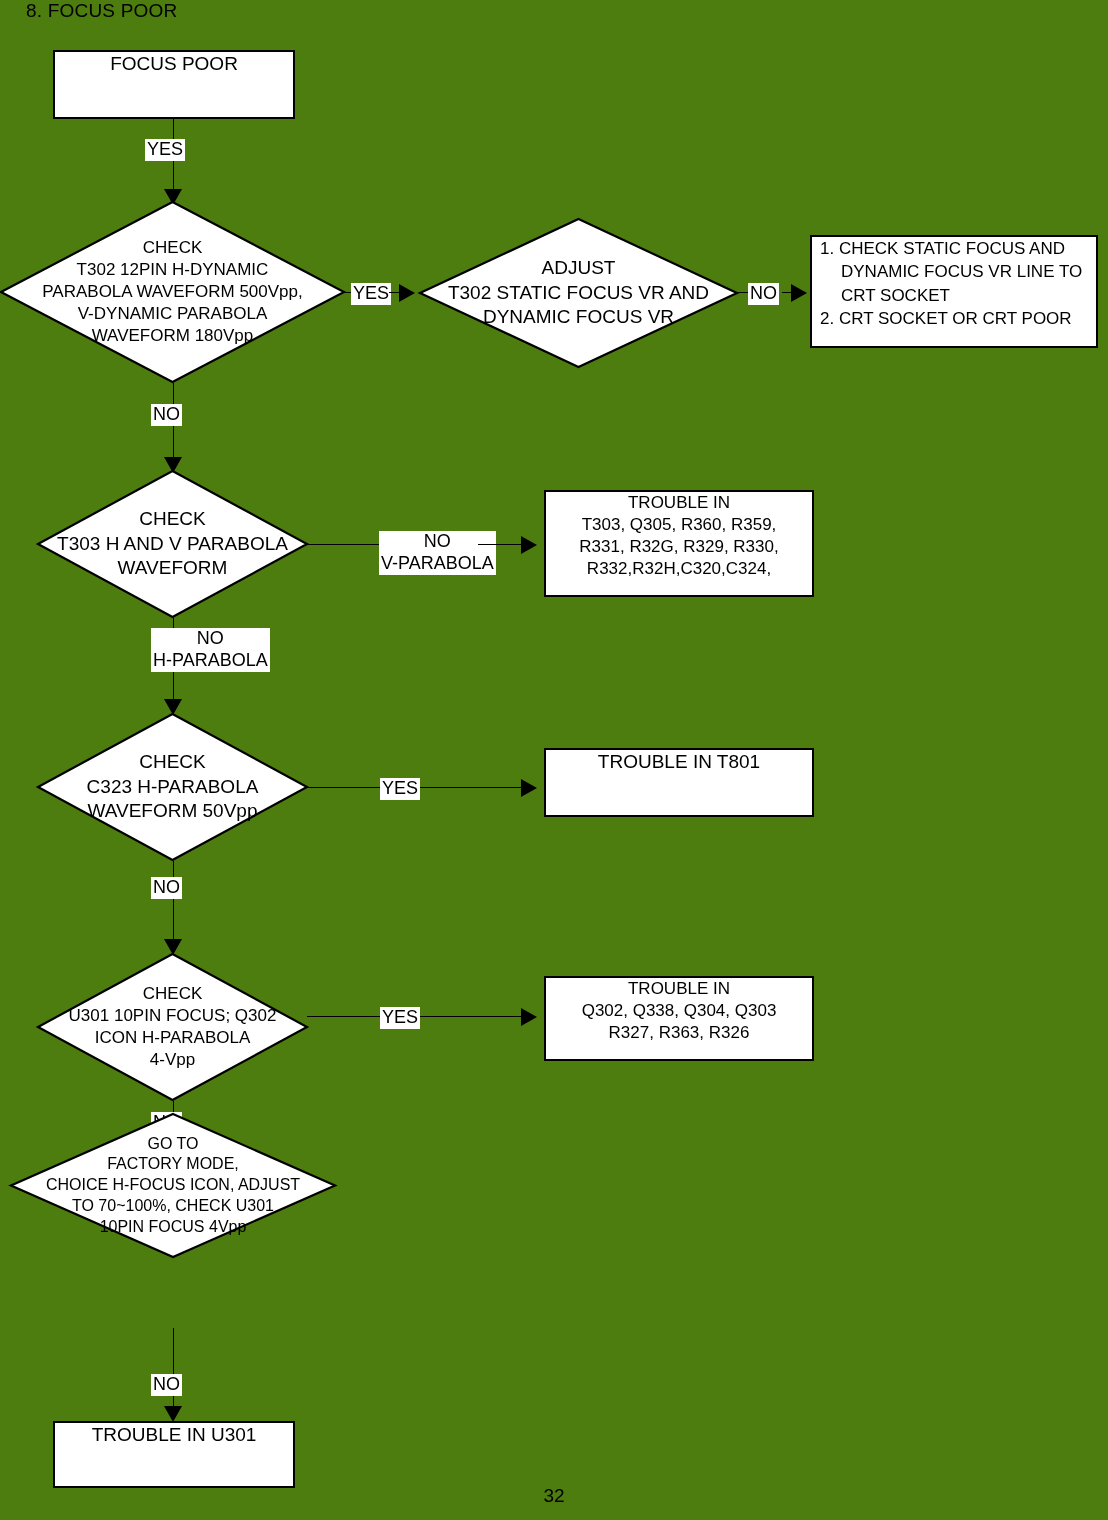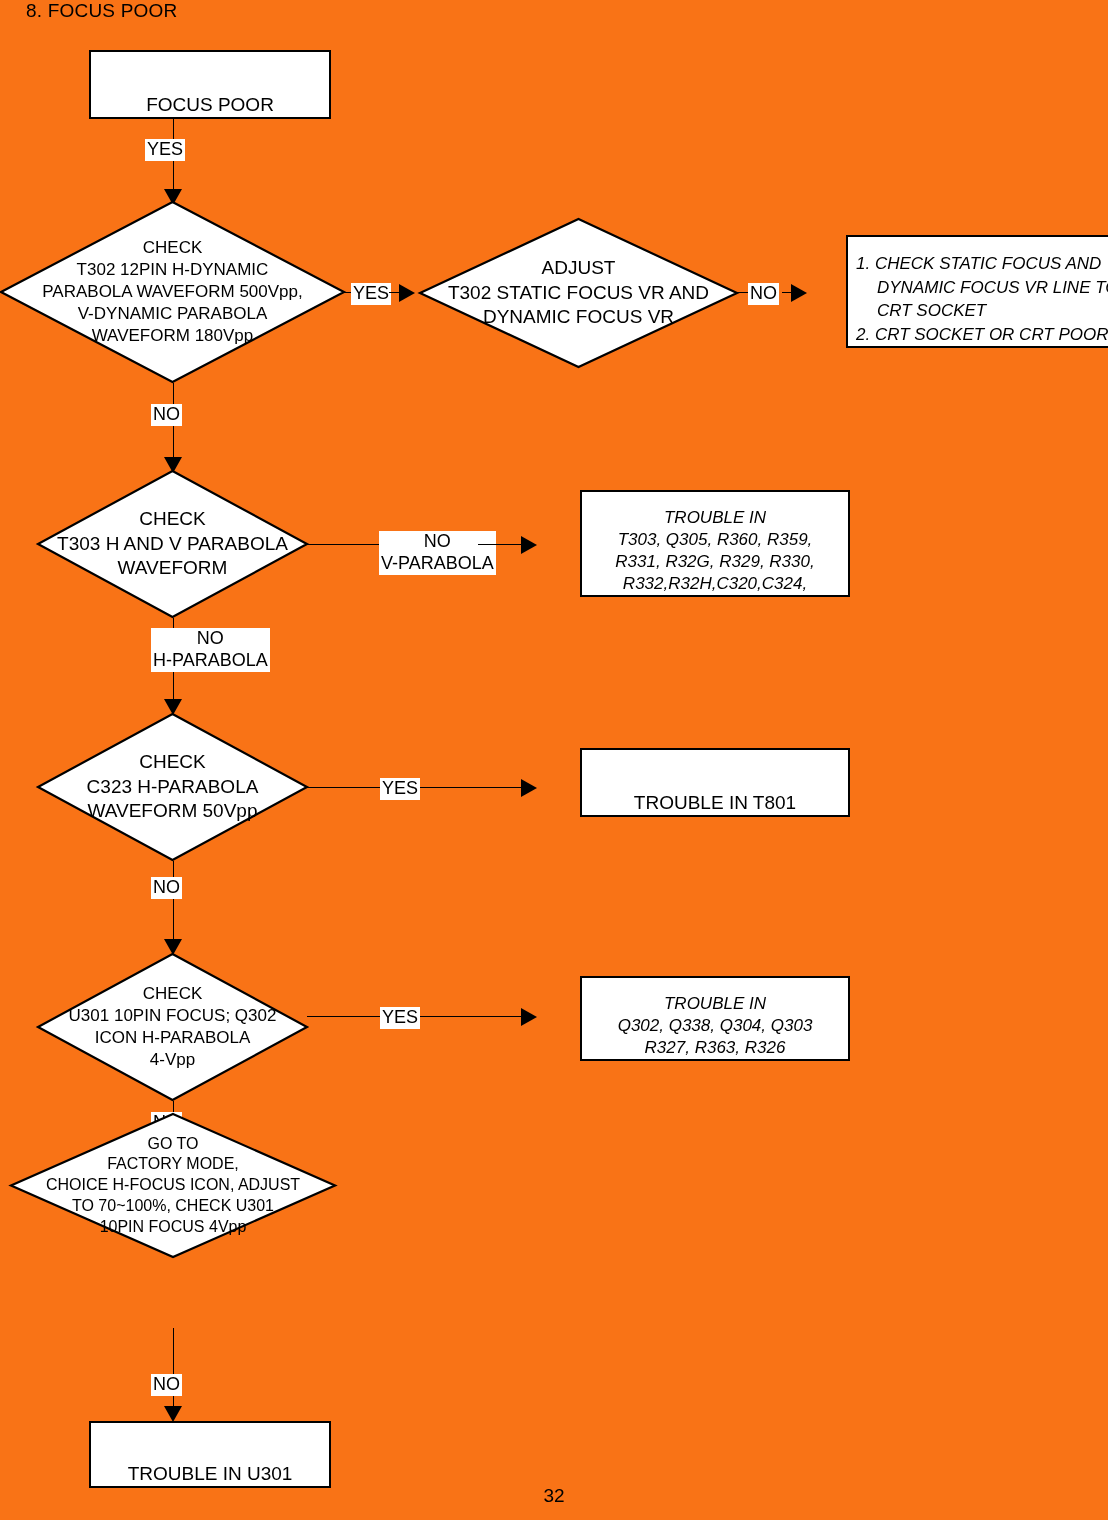--- a/index.html
+++ b/index.html
@@ -9,55 +9,54 @@
   }
   body {
     font-family: "Liberation Sans", sans-serif;
     color: #000000;
   }
   #page {
     position: relative;
     width: 1108px;
     height: 1520px;
     overflow: hidden;
-    background: #f97316;
+    background: #4d7c0f;
   }
   .abs { position: absolute; }
 
   
   #section-title {
     left: 26px;
     top: 0px;
     font-size: 19px;
     letter-spacing: 0.2px;
     white-space: nowrap;
   }
 
   
   .box {
     box-sizing: border-box;
     border: 2.5px solid #000;
     background: #fff;
     display: flex;
-    align-items: flex-end;
+    align-items: flex-start;
     justify-content: center;
     text-align: center;
     line-height: 1.28;
     font-size: 19px;
-    margin-left: 36px;
   }
   .box.tight { font-size: 17px; line-height: 1.30; }
   .box.leftalign {
     justify-content: flex-start;
     text-align: left;
     padding-left: 8px;
     font-size: 17px;
     line-height: 1.38;
   }
-  .box .lines { width: 100%; font-style: italic; }
+  .box .lines { width: 100%; }
   .hang {
     display: block;
     padding-left: 21px;
     text-indent: -21px;
     white-space: nowrap;
   }
   .hang .ind { padding-left: 21px; text-indent: 0; display: inline-block; }
 
   
   .diamond-wrap { }

